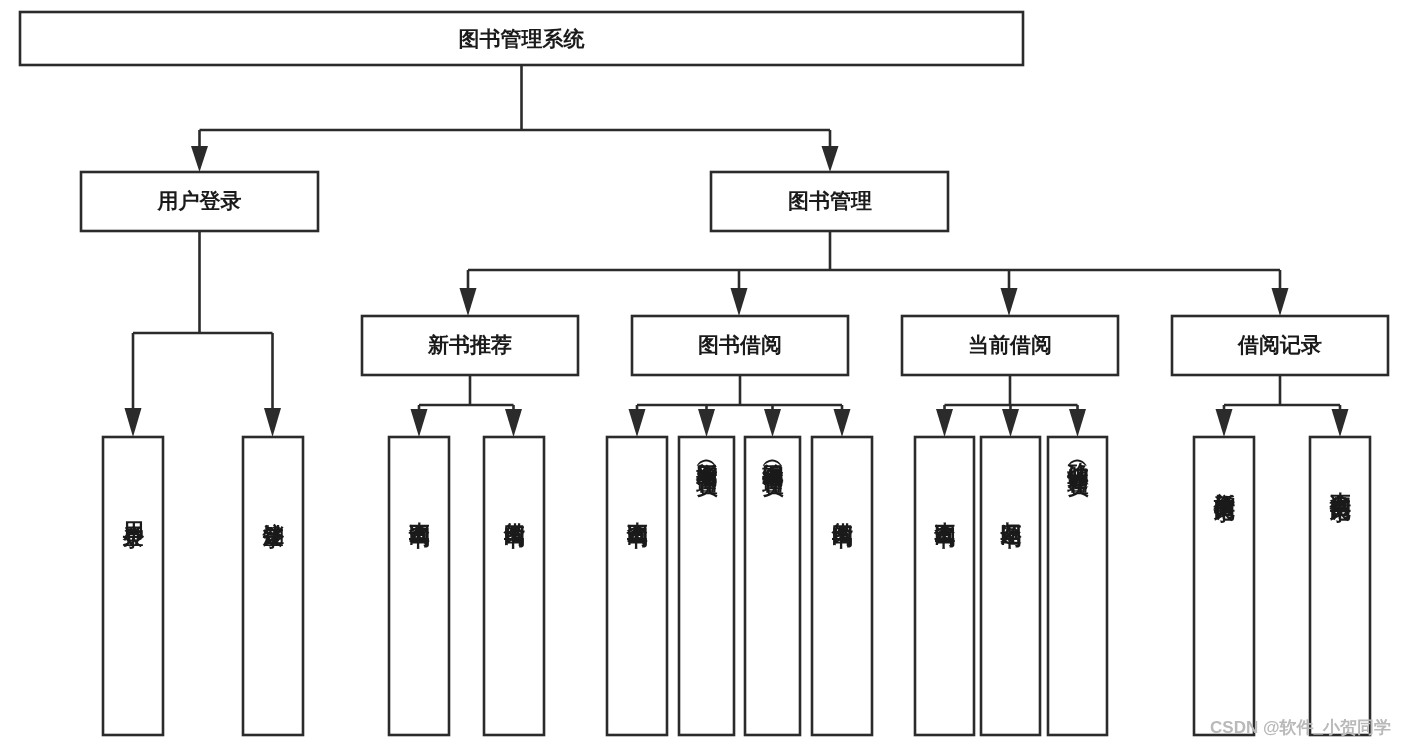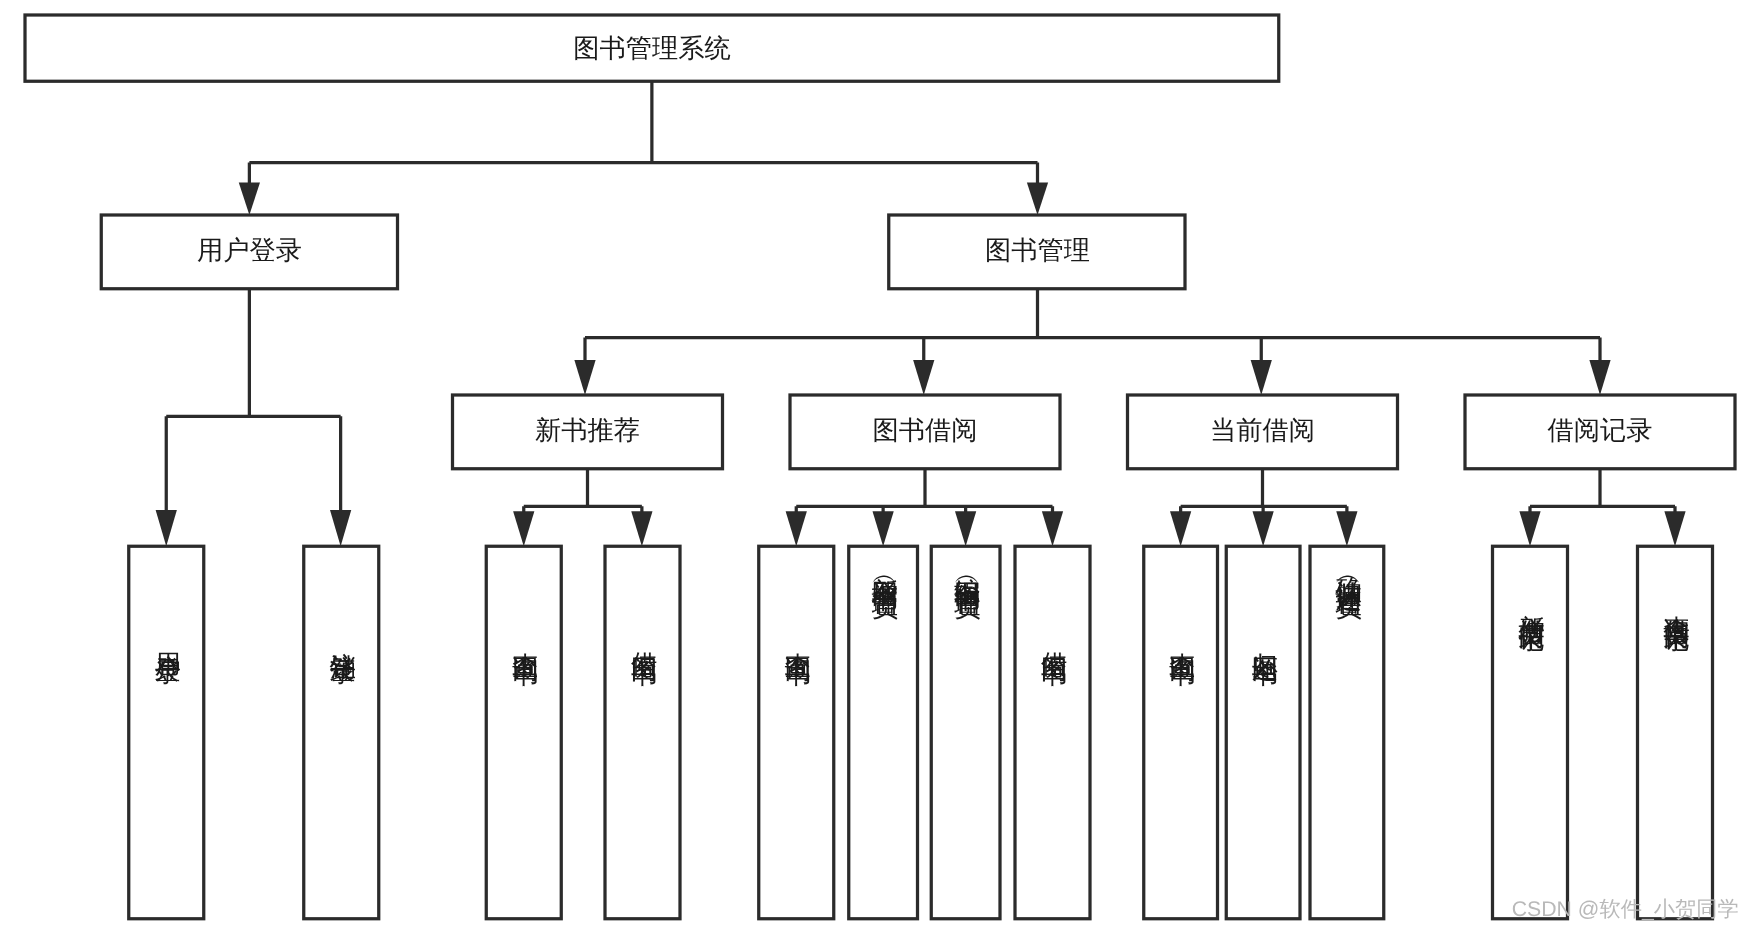--- a/index.html
+++ b/index.html
@@ -11,20 +11,21 @@
     width: 1405px;
     height: 747px;
     font-family: "Liberation Sans", "DejaVu Sans", sans-serif;
     overflow: hidden;
     position: relative;
   }
   #diagram-root {
     position: relative;
     width: 1405px;
     height: 747px;
+    font-weight: bold;
   }
   svg.flow {
     position: absolute;
     left: 0; top: 0;
     width: 1405px;
     height: 747px;
     display: block;
   }
   .node-box {
     fill: #ffffff;

